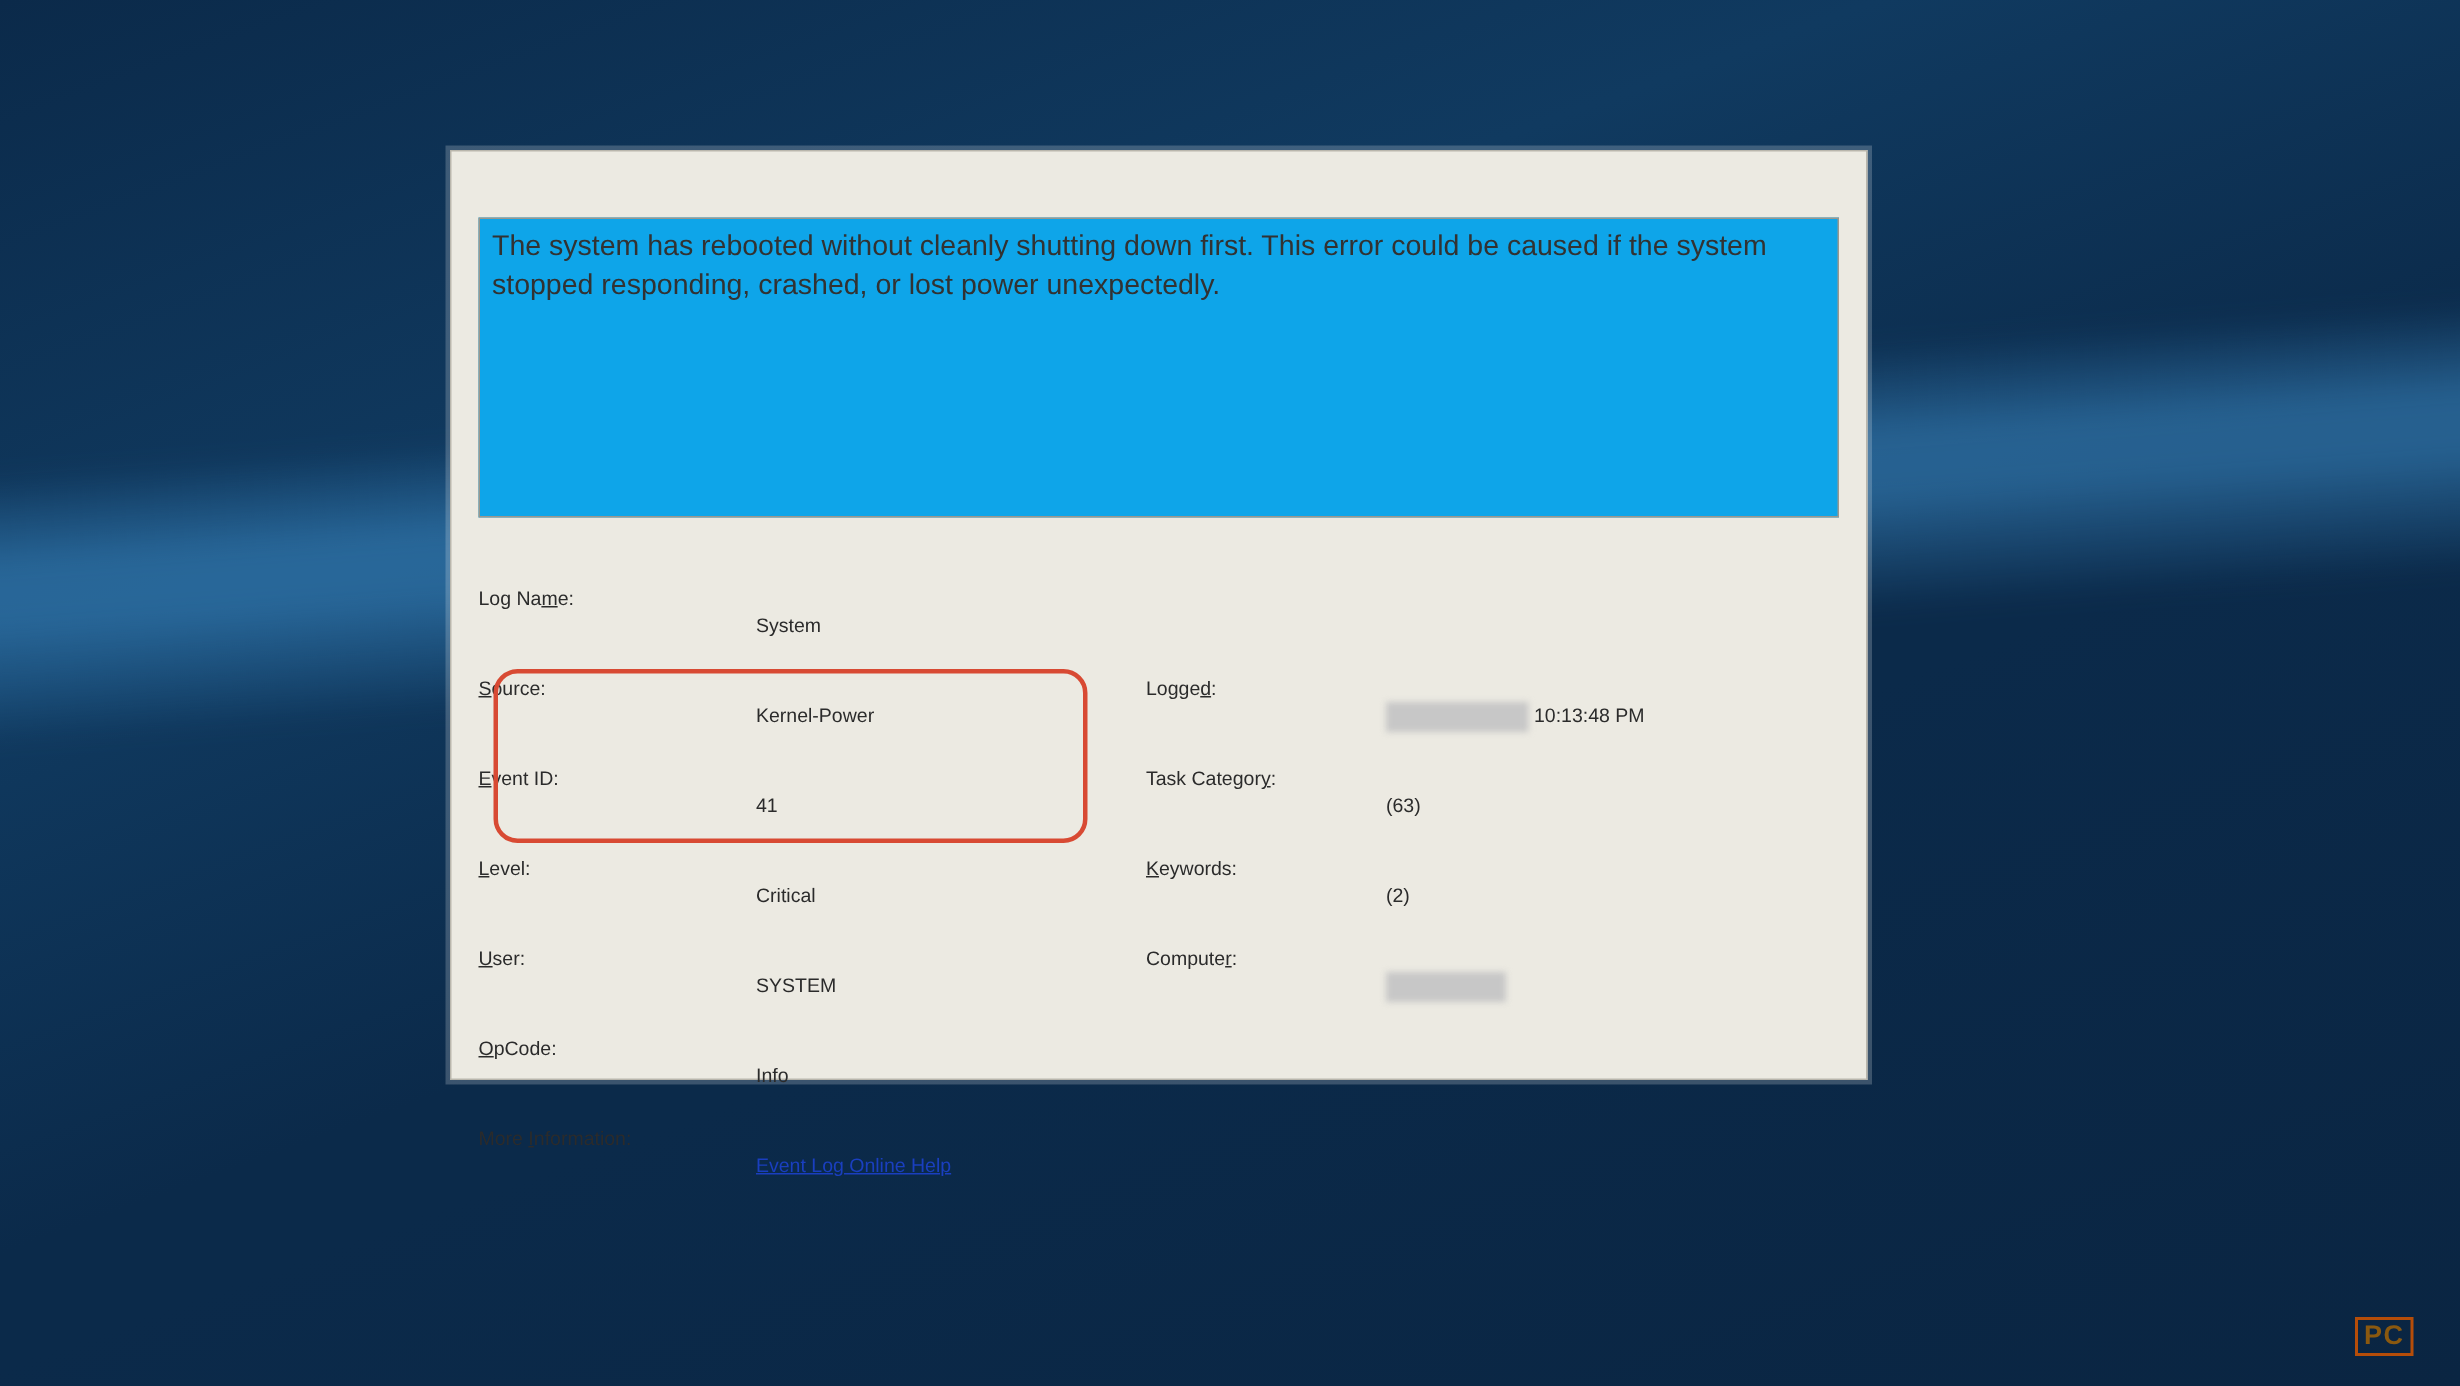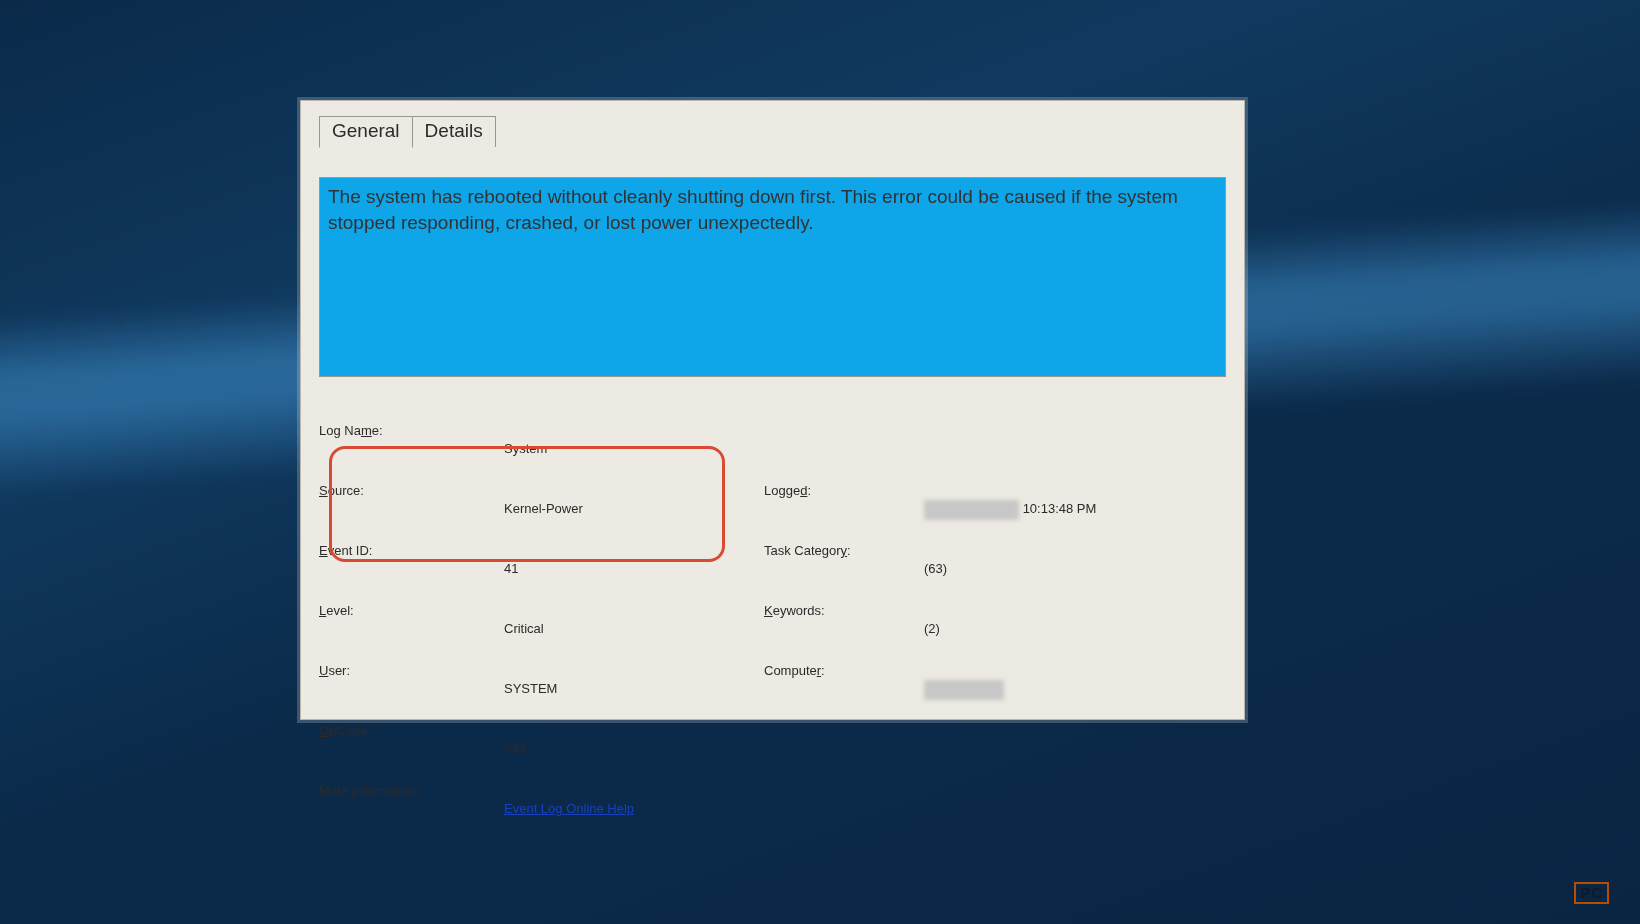--- a/index.html
+++ b/index.html
@@ -110,36 +110,32 @@
     font-size: 24px;
     color: #5a5a5a;
     letter-spacing: 1px;
     display: flex;
     align-items: center;
     gap: 3px;
     opacity: 0.85;
   }
   .watermark .pc {
     border: 2px solid #d35400;
-    color: #0f172a;
+    color: #a16207;
     font-weight: bold;
     padding: 1px 4px;
-    font-size: 15px;
+    font-size: 18px;
     line-height: 1.1;
   }
 </style>
 </head>
 <body>
 
 <div class="dialog">
 
-  <div class="tabs">
-    <div class="tab active">General</div>
-    <div class="tab">Details</div>
-  </div>
 
   <div class="desc-box">The system has rebooted without cleanly shutting down first. This error could be caused if the system stopped responding, crashed, or lost power unexpectedly.</div>
 
   <div class="fields">
 
     <div class="label">Log Na<span class="u">m</span>e:</div>
     <div class="value">System</div>
     <div></div>
       <div></div>
 

